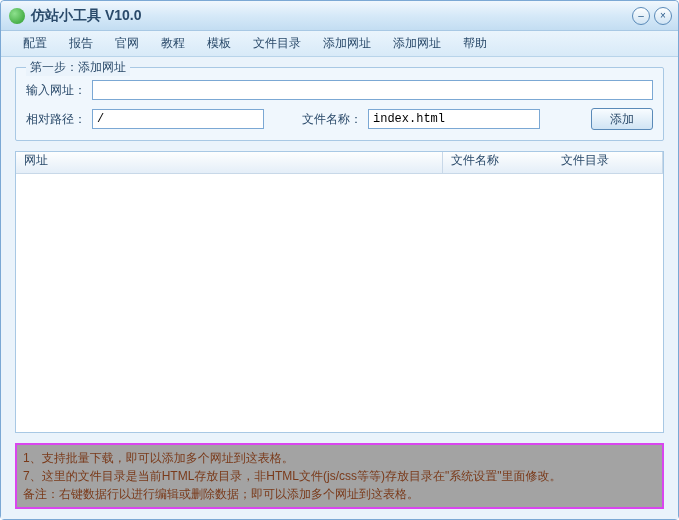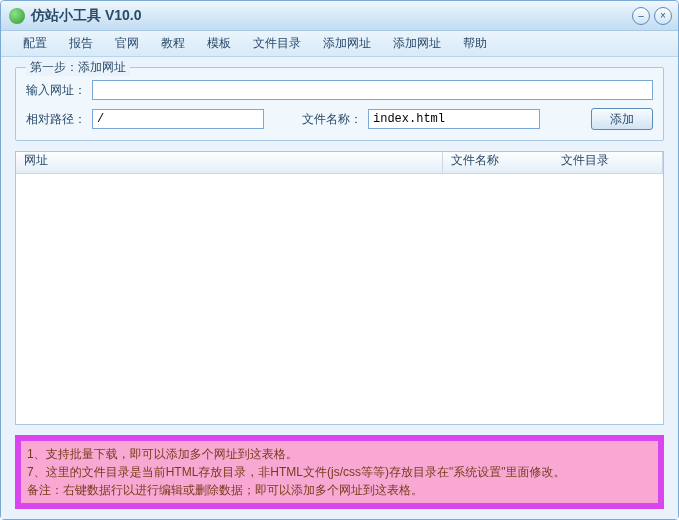--- a/index.html
+++ b/index.html
@@ -139,22 +139,22 @@
 .th {
   padding: 0 8px;
   border-right: 1px solid #c8d8e8;
   color: #2a4a6a;
   font-weight: normal;
 }
 .th.c1 { flex: 1; min-width: 360px; }
 .th.c2 { width: 110px; }
 .th.c3 { width: 110px; border-right: none; }
 .notes {
-  border: 6px solid #d946ef;
-  background: #f9a8d4;
+  border: 2px solid #d946ef;
+  background: #a3a3a3;
   padding: 4px 6px;
   color: #7a3a1a;
   line-height: 1.5;
 }
 </style>
 </head>
 <body>
 
 <div class="window">
 

